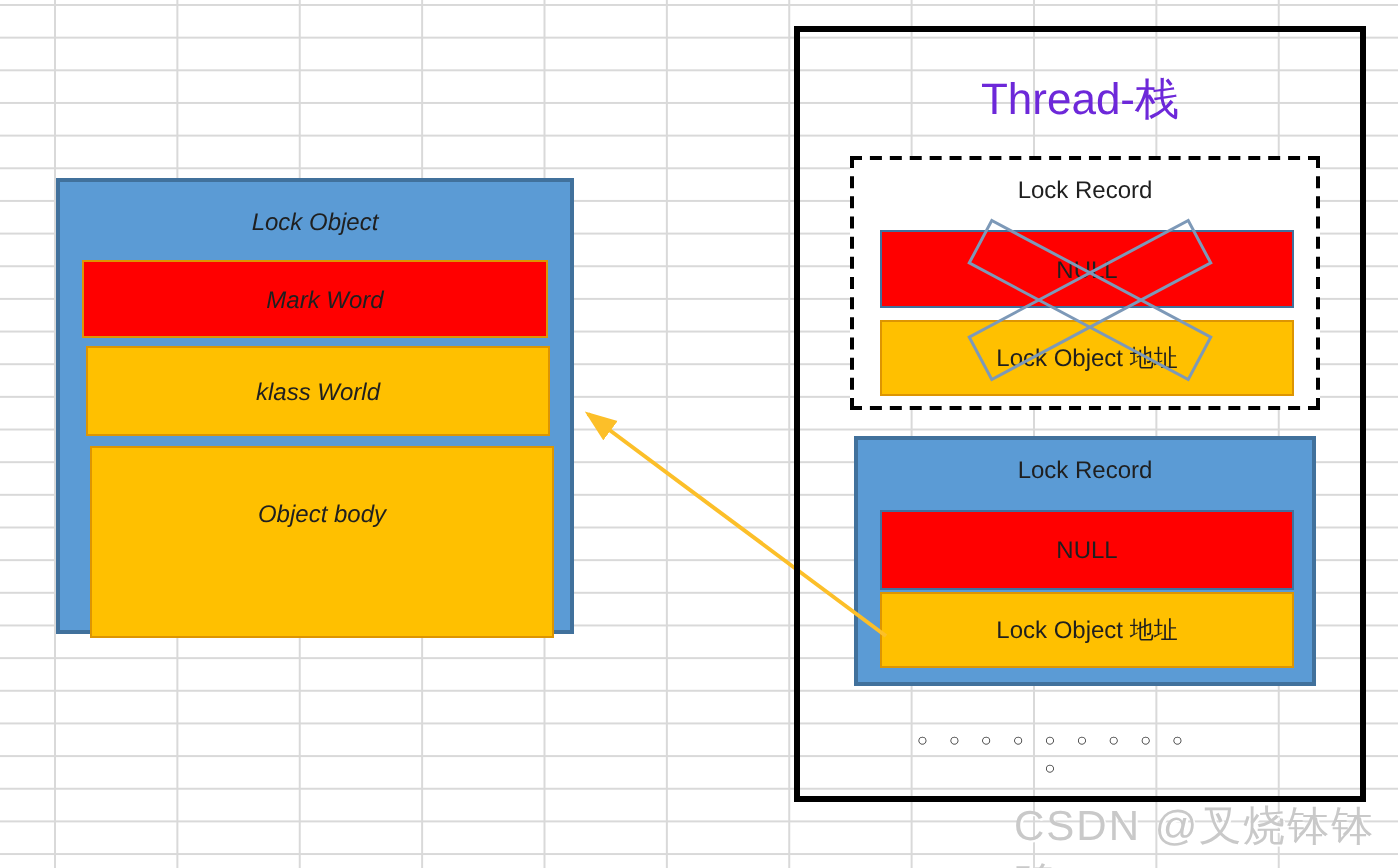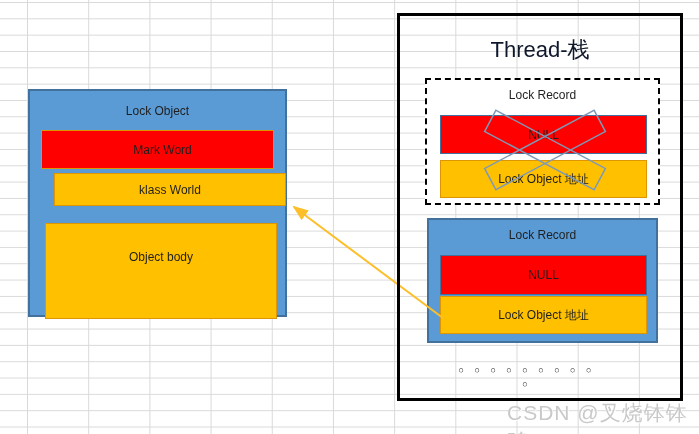--- a/index.html
+++ b/index.html
@@ -19,34 +19,34 @@
       linear-gradient(to right, var(--grid_line) 1px, transparent 1px),
       linear-gradient(to bottom, var(--grid_line) 1px, transparent 1px);
     background-size:61.2px 100%, 100% 16.33px;
     background-position:27px 0, 0 2px;
   }
   .abs{position:absolute;}
   .center-text{display:flex;align-items:center;justify-content:center;}
 
   
   #lock-object{left:28px; top:89px; width:259px; height:228px;
-    background:var(--box_blue); border:2px solid var(--box_blue_border); z-index:1;}
+    background:var(--box_blue); border:2px solid var(--box_blue_border); z-index:1;font-style:italic;}
   #lock-object .box-title{left:0; top:13px; width:100%; font-size:12px;}
   .cell{font-size:12px;}
   #mark-word{left:11px; top:39px; width:233px; height:39px;
     background:var(--cell_red); border:1px solid var(--gold_border);padding-left:10px;}
-  #klass-world{left:13px; top:82px; width:232px; height:33px;
-    background:var(--cell_yellow); border:1px solid var(--gold_border);margin-left:11px;}
+  #klass-world{left:13px; top:82px; width:232px; height:45px;
+    background:var(--cell_yellow); border:1px solid var(--gold_border);}
   #object-body{left:15px; top:132px; width:232px; height:96px;
     background:var(--cell_yellow); border:1px solid var(--gold_border);}
   #object-body span{margin-top:-28px;}
 
   
   #thread-box{left:397px; top:13px; width:286px; height:388px; z-index:2;}
-  #thread-title{left:0; top:22px; width:100%; text-align:center; font-size:22px; color:#0f172a;}
+  #thread-title{left:0; top:22px; width:100%; text-align:center; font-size:22px; color:#6d28d9;}
   #thread-border{left:397px; top:13px; width:286px; height:388px;
     border:3px solid var(--outer_border); z-index:4; pointer-events:none;}
 
   .record-title{left:0; top:8px; width:100%; font-size:12px;}
   .record .row{left:0; width:207px; font-size:12px;}
 
   #revoked-record{left:28px; top:65px; width:235px; height:127px;
     background:#ffffff; border:2px dashed #000;}
   #revoked-record .row-null{left:13px; top:35px; width:207px; height:39px;
     background:var(--cell_red); border:1px solid var(--box_blue_border);}

